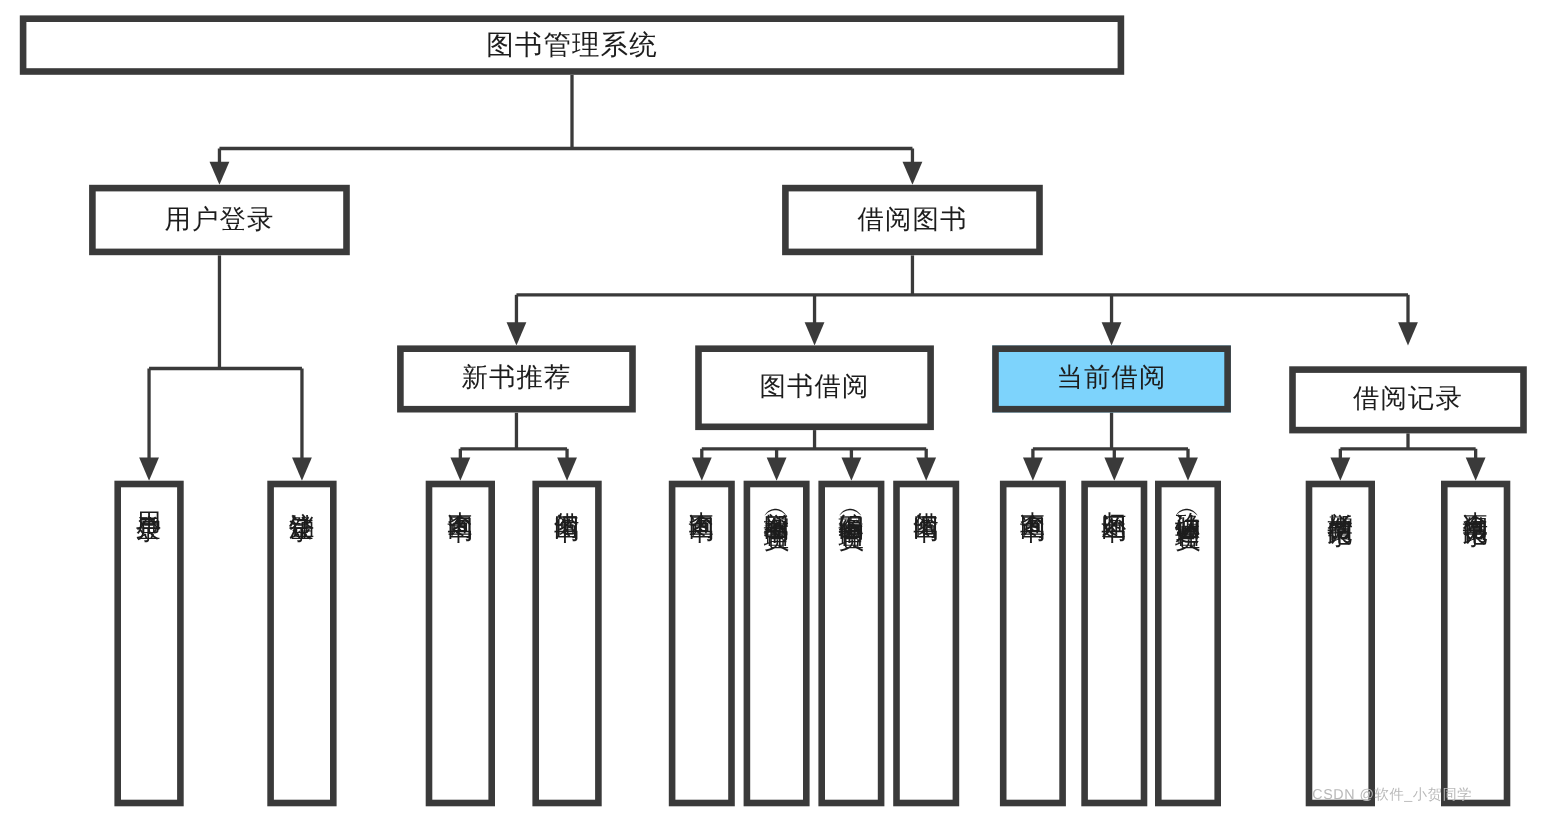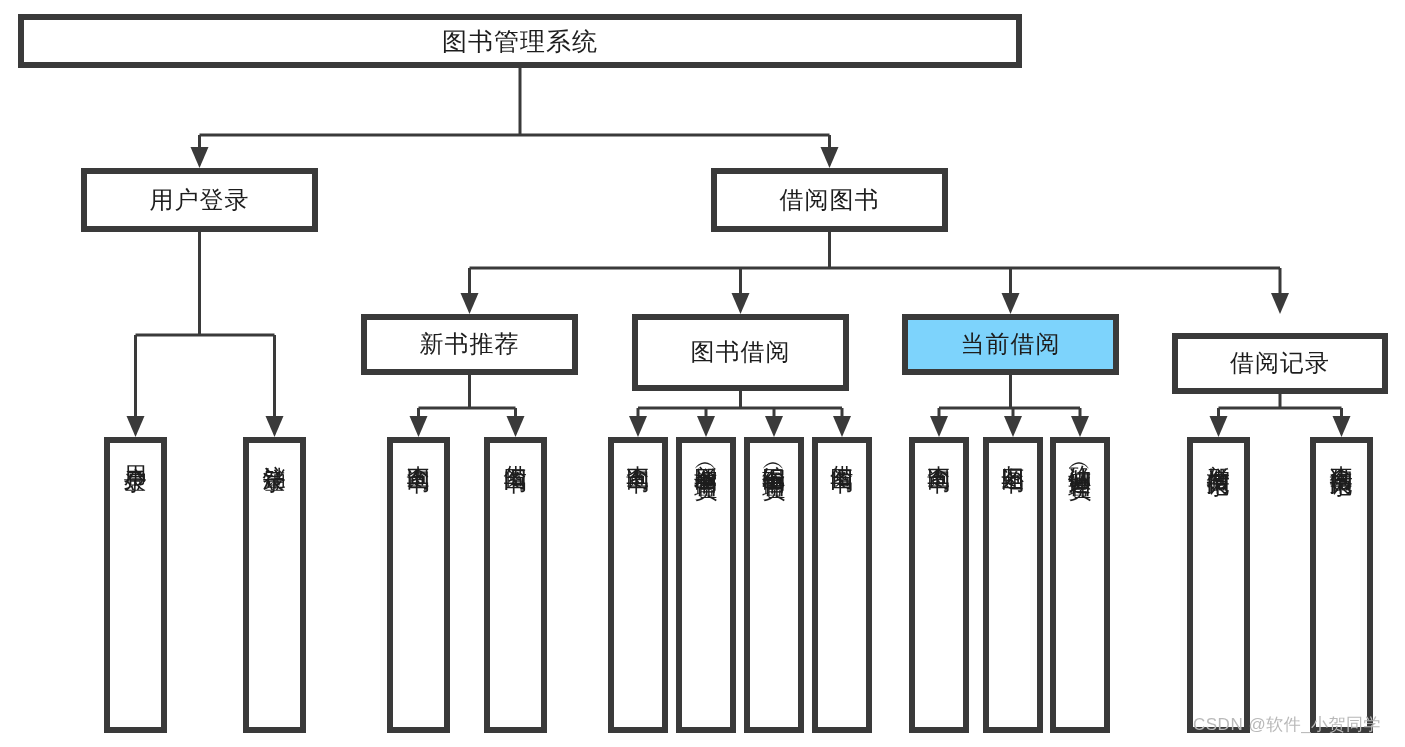--- a/index.html
+++ b/index.html
@@ -52,21 +52,21 @@
     line-height: 1.15;
     letter-spacing: 2px;
     white-space: nowrap;
     text-align: left;
   }
   .node.root .label {
     font-size: 25px;
   }
   .watermark {
     position: absolute;
-    font-size: 17px;
+    font-size: 13px;
     color: #b9b9b9;
     letter-spacing: 0.5px;
     white-space: nowrap;
     pointer-events: none;
   }
 </style>
 </head>
 <body>
 
 <div id="canvas">

